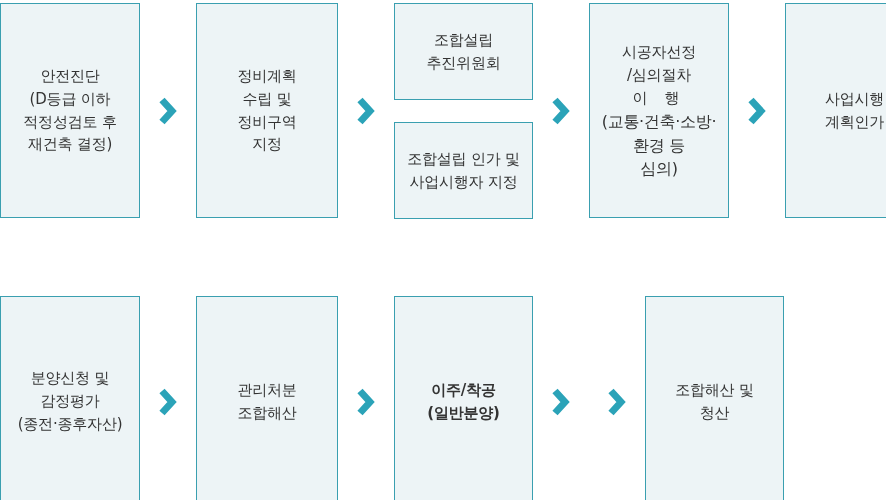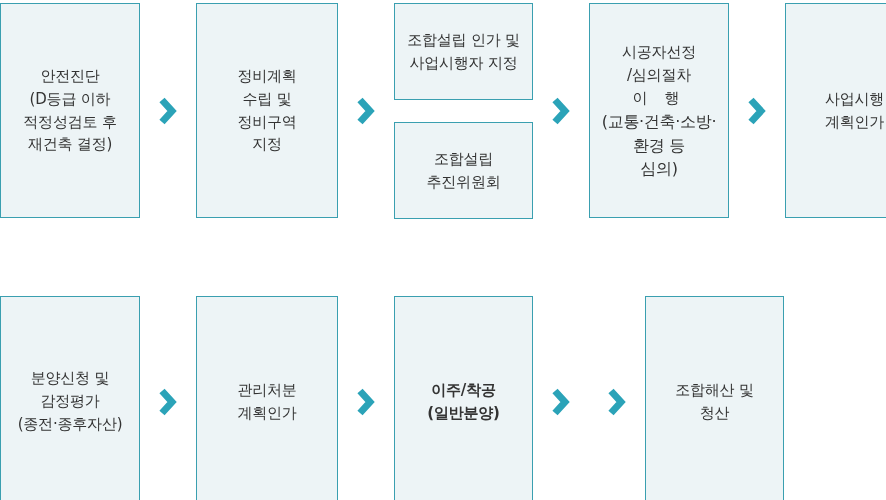--- a/index.html
+++ b/index.html
@@ -135,26 +135,26 @@
     </div>
 
     <div class="arrow-cell">
       <svg width="20" height="30" viewBox="0 0 20 30">
         <path class="chev-path" d="M4 4 L14 15 L4 26"></path>
       </svg>
     </div>
 
     <div class="cell split" style="flex:0 0 139px;">
       <div class="box">
+        <span class="box-text">조합설립
+추진위원회</span>
+      </div>
+      <div class="box">
         <span class="box-text">조합설립 인가 및
 사업시행자 지정</span>
-      </div>
-      <div class="box">
-        <span class="box-text">조합설립
-추진위원회</span>
       </div>
     </div>
 
     <div class="arrow-cell">
       <svg width="20" height="30" viewBox="0 0 20 30">
         <path class="chev-path" d="M4 4 L14 15 L4 26"></path>
       </svg>
     </div>
 
     <div class="cell" style="flex:0 0 140px;justify-content:center;">
@@ -197,21 +197,21 @@
 
     <div class="arrow-cell">
       <svg width="20" height="30" viewBox="0 0 20 30">
         <path class="chev-path" d="M4 4 L14 15 L4 26"></path>
       </svg>
     </div>
 
     <div class="cell" style="flex:0 0 142px;">
       <div class="box">
         <span class="box-text">관리처분
-계획인가</span>
+조합해산</span>
       </div>
     </div>
 
     <div class="arrow-cell">
       <svg width="20" height="30" viewBox="0 0 20 30">
         <path class="chev-path" d="M4 4 L14 15 L4 26"></path>
       </svg>
     </div>
 
     <div class="cell" style="flex:0 0 139px;font-weight:bold;">

